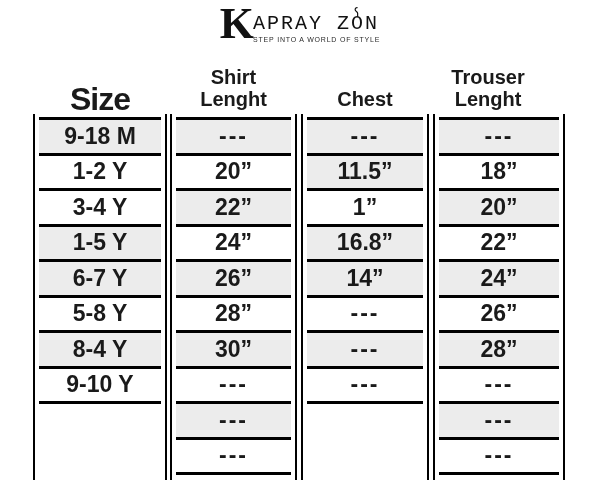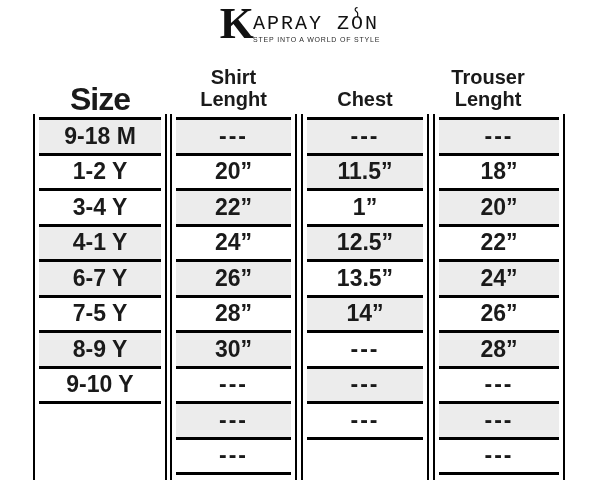--- a/index.html
+++ b/index.html
@@ -95,46 +95,45 @@
   <div class="col-header ch-trouser">
       <div>Trouser</div>
       <div>Lenght</div>
     </div>
 
   <div class="col col-size">
     <div class="topline"></div>
   <div class="cell shaded">9-18 M</div>
       <div class="cell">1-2 Y</div>
       <div class="cell">3-4 Y</div>
-      <div class="cell shaded">4-1 Y</div>
+      <div class="cell shaded">1-5 Y</div>
       <div class="cell shaded">6-7 Y</div>
-      <div class="cell">7-5 Y</div>
-      <div class="cell shaded">8-9 Y</div>
+      <div class="cell">5-8 Y</div>
+      <div class="cell shaded">8-4 Y</div>
       <div class="cell">9-10 Y</div>
     </div>
   <div class="col col-shirt">
     <div class="topline"></div>
   <div class="cell shaded dashes">---</div>
       <div class="cell">20”</div>
       <div class="cell shaded">22”</div>
       <div class="cell">24”</div>
       <div class="cell shaded">26”</div>
       <div class="cell">28”</div>
       <div class="cell shaded">30”</div>
       <div class="cell dashes">---</div>
       <div class="cell shaded dashes">---</div>
       <div class="cell dashes">---</div>
     </div>
   <div class="col col-chest">
     <div class="topline"></div>
   <div class="cell shaded dashes">---</div>
       <div class="cell shaded">11.5”</div>
       <div class="cell">1”</div>
-      <div class="cell shaded">12.5”</div>
-      <div class="cell">13.5”</div>
+      <div class="cell shaded">16.8”</div>
       <div class="cell shaded">14”</div>
       <div class="cell dashes">---</div>
       <div class="cell shaded dashes">---</div>
       <div class="cell dashes">---</div>
     </div>
   <div class="col col-trouser">
     <div class="topline"></div>
   <div class="cell shaded dashes">---</div>
       <div class="cell">18”</div>
       <div class="cell shaded">20”</div>

